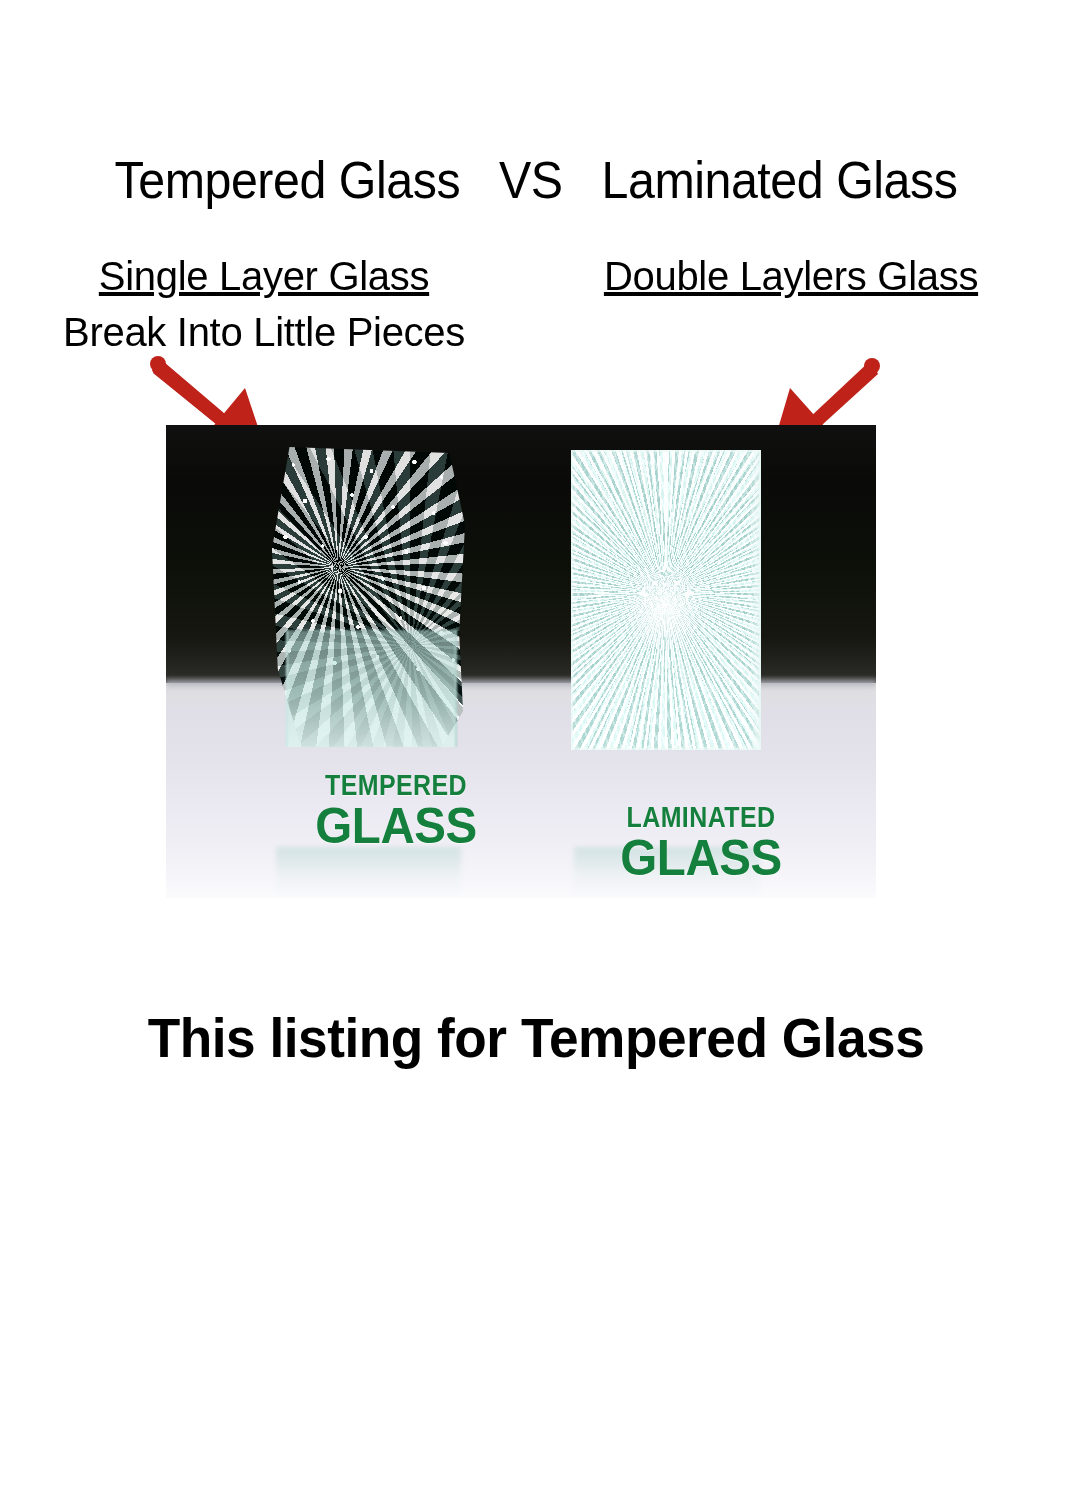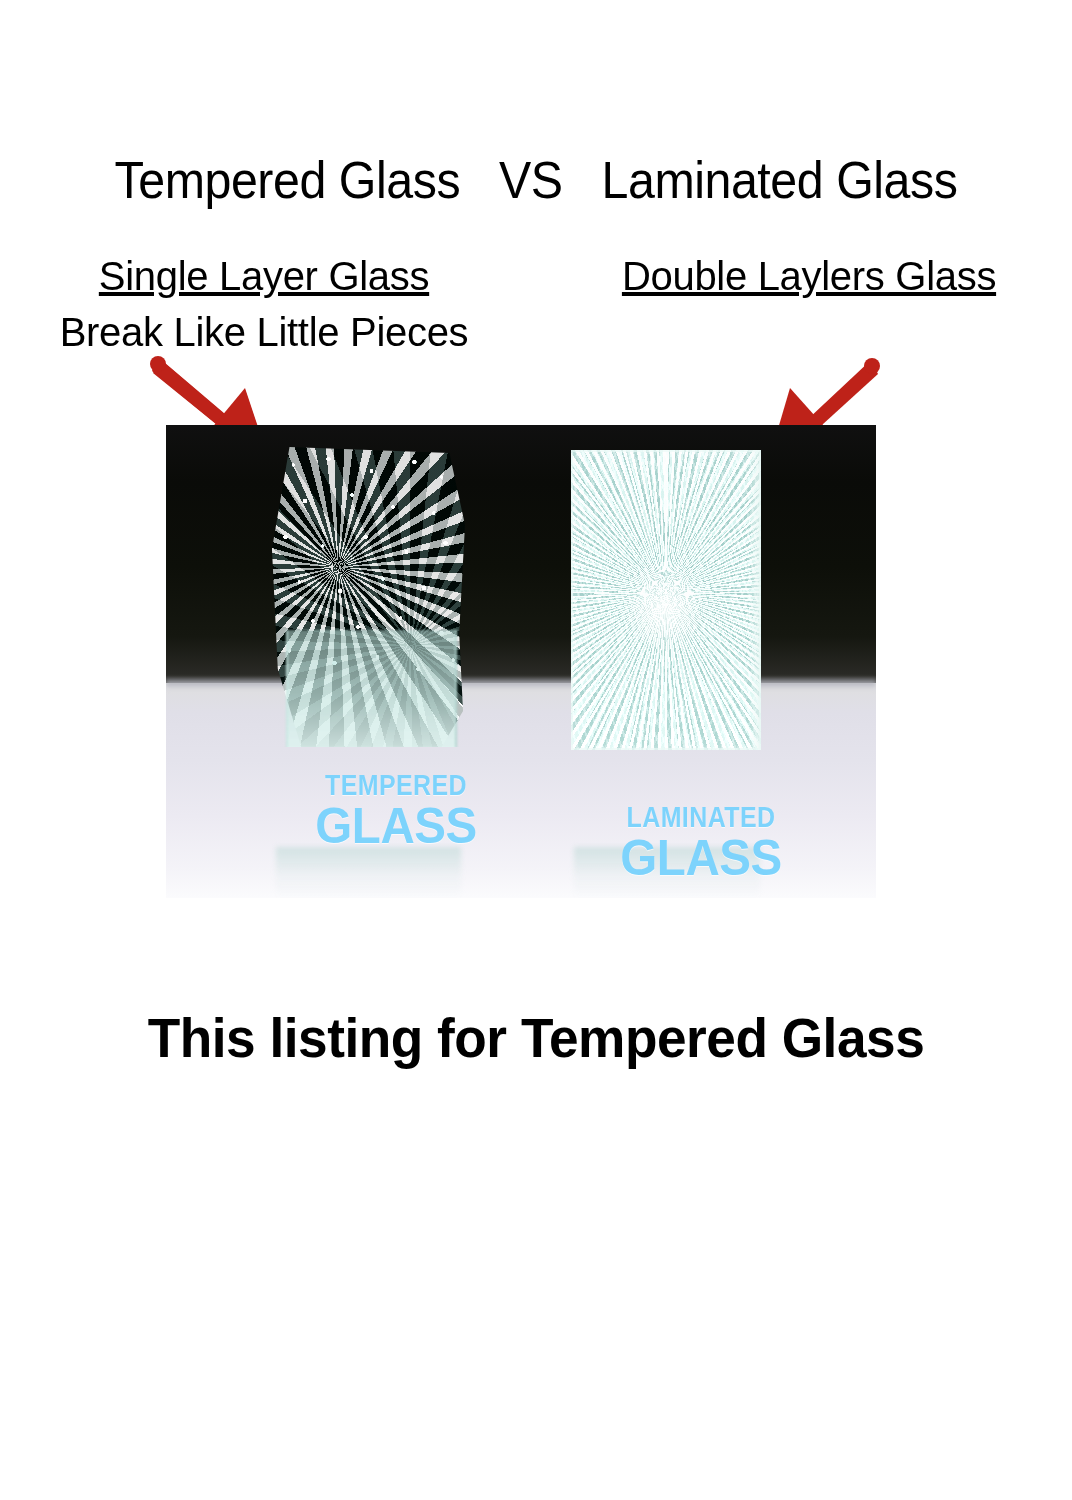--- a/index.html
+++ b/index.html
@@ -44,21 +44,21 @@
     position: absolute;
     top: 248px;
     font-size: 40px;
     line-height: 56px;
     font-weight: 400;
     text-align: center;
     white-space: nowrap;
     letter-spacing: -0.3px;
   }
   .col-left  { left: 4px;  width: 520px; }
-  .col-right { left: 546px; width: 526px; }
+  .col-right { left: 528px; width: 526px; }
   .col .l1 { display: block; text-decoration: underline; }
   .col .l2 { display: block; }
 
   
   .arrow {
     position: absolute;
     pointer-events: none;
   }
   .arrow svg { display: block; overflow: visible; }
 
@@ -224,21 +224,21 @@
     background: linear-gradient(180deg, rgba(186,216,212,.55) 0%, rgba(214,230,230,.22) 55%, rgba(236,236,242,0) 100%);
     filter: blur(2.5px);
   }
   .refl-left  { left: 110px; width: 185px; }
   .refl-right { left: 408px; width: 186px; }
 
   
   .cap {
     position: absolute;
     text-align: center;
-    color: #7dd3fc;
+    color: #15803d;
     text-shadow: 0 1px 0 rgba(255,255,255,.65);
   }
   .cap .small {
     display: block;
     font-size: 29px;
     line-height: 31px;
     font-weight: 700;
     letter-spacing: 0.5px;
     transform: scaleX(0.86);
   }
@@ -271,21 +271,21 @@
 </style>
 </head>
 <body>
 
 <div class="stage">
 
   <div class="headline">Tempered Glass   VS   Laminated Glass</div>
 
   <div class="col col-left">
     <span class="l1">Single Layer Glass</span>
-    <span class="l2">Break Like Little Pieces</span>
+    <span class="l2">Break Into Little Pieces</span>
   </div>
 
   <div class="col col-right">
     <span class="l1">Double Laylers Glass</span>
   </div>
 
   <div class="arrow" style="left:150px; top:352px; width:135px; height:115px;">
     <svg width="135" height="115" viewBox="0 0 135 115">
       <path d="M 11 8
                L 92 77

